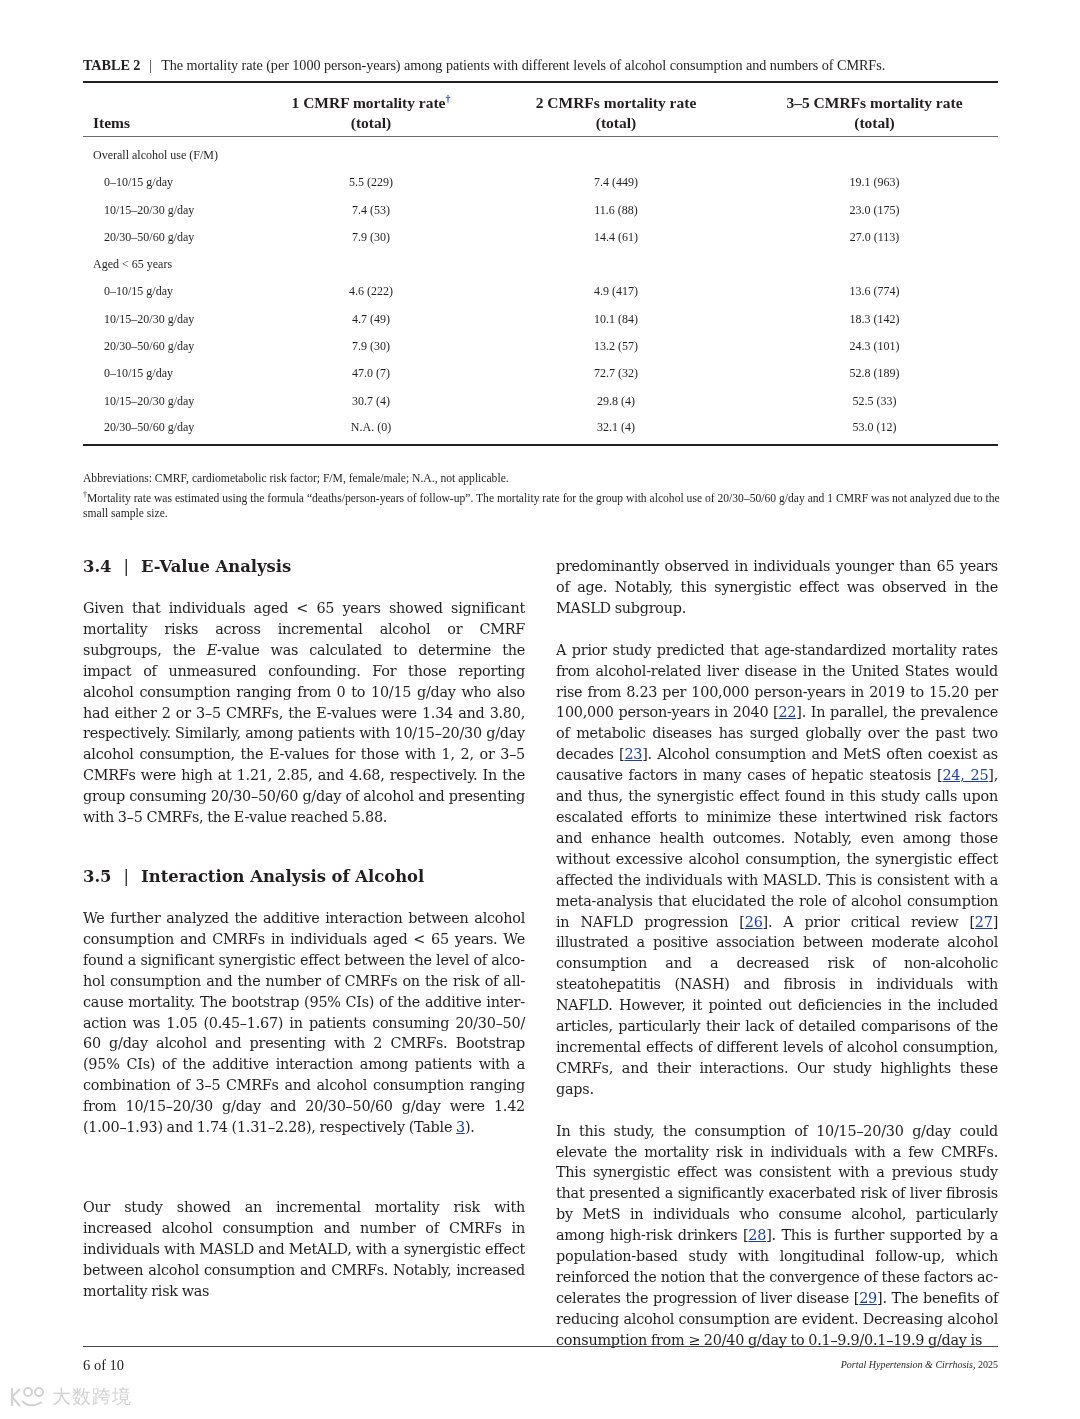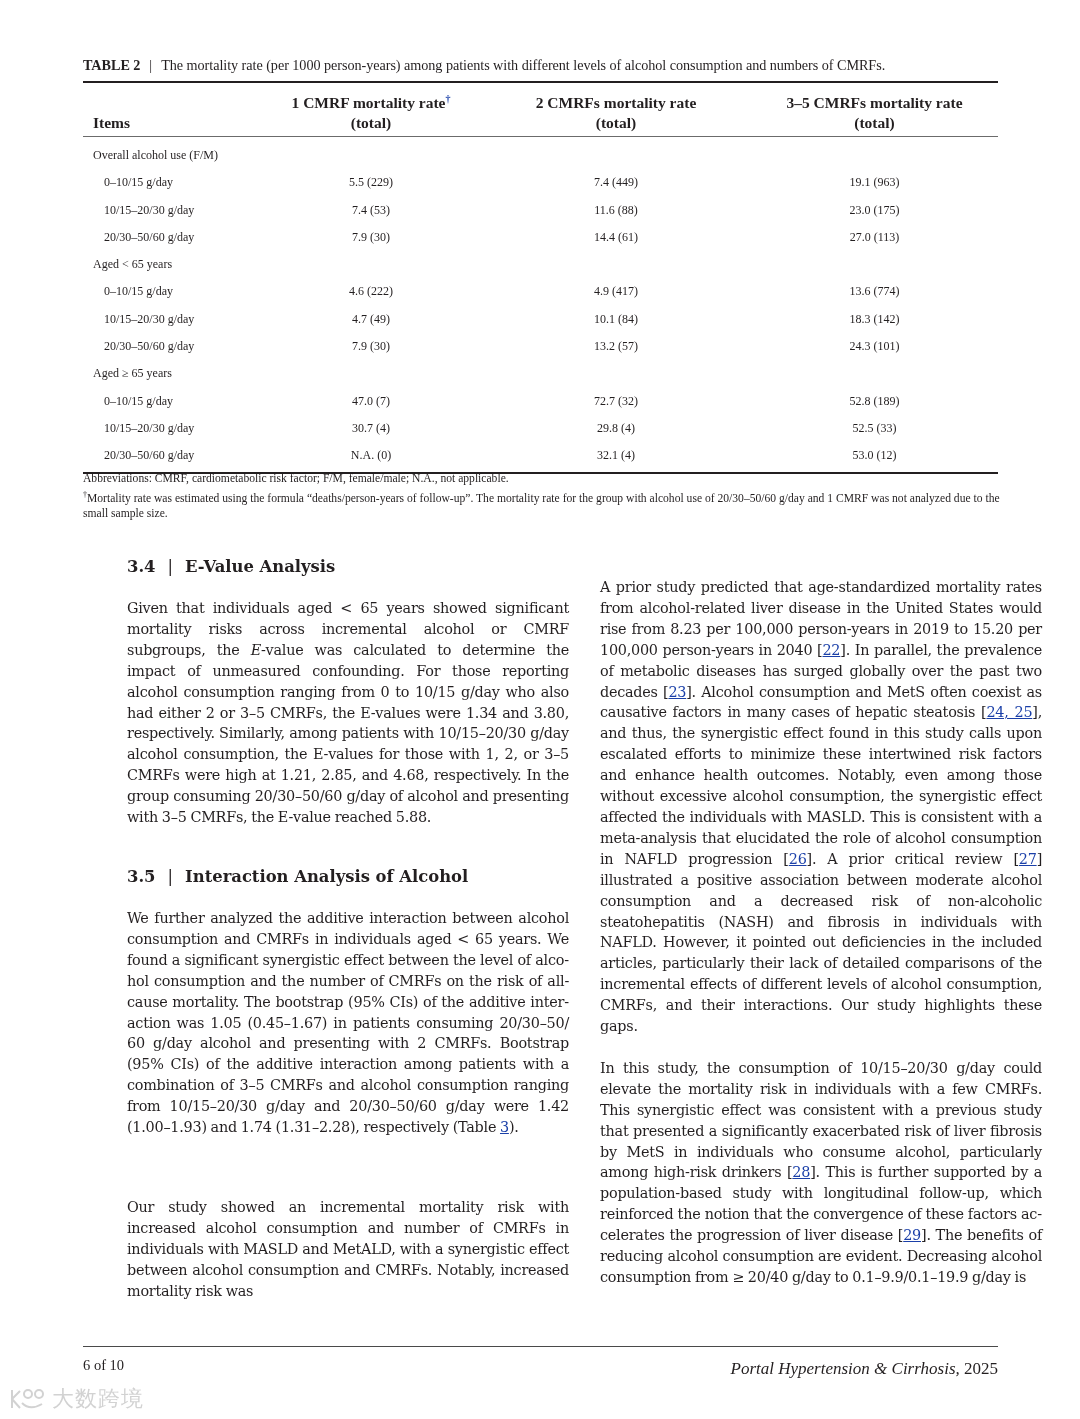--- a/index.html
+++ b/index.html
@@ -36,21 +36,21 @@
   .data-table tr.group td.item { padding-left: 10px; }
   .data-table tbody tr:first-child td { padding-top: 5px; height: 32px; }
   .data-table tbody tr:last-child td { padding-bottom: 4px; height: 31px; }
 
   .table-notes {
     position: absolute; left: 83px; top: 471px; width: 920px;
     font-family: "Liberation Serif", serif; font-size: 11.6px; line-height: 15.5px; color: #231f20;
   }
   .table-notes .dagger { font-size: 8px; vertical-align: super; }
 
-  .col { position: absolute; width: 442px; font-family: "DejaVu Serif", serif; margin-left: 44px; }
+  .col { position: absolute; width: 442px; font-family: "DejaVu Serif", serif; }
   .col-left { left: 83px; top: 556px; }
   .col-right { left: 556px; top: 556px; }
 
   .section-heading {
     font-family: "DejaVu Serif", serif; font-weight: bold; font-size: 16.4px; line-height: 21px; color: #231f20;
   }
   .section-heading .num { }
   .section-heading .bar { margin: 0 12px; font-weight: normal; }
 
   p.body-text {
@@ -64,27 +64,27 @@
   .gap-p { height: 21px; }
   .gap-sec { height: 38px; }
 
   .footer-rule {
     position: absolute; left: 83px; top: 1346px; width: 915px; height: 0; border-top: 1.5px solid #4a4a4a;
   }
   .footer-page {
     position: absolute; left: 83px; top: 1357px; font-family: "Liberation Serif", serif; font-size: 14.5px;
   }
   .footer-journal {
-    position: absolute; right: 82px; top: 1359px; font-family: "Liberation Serif", serif; font-size: 17px; font-style: italic;
+    position: absolute; right: 82px; top: 1359px; font-family: "Liberation Serif", serif; font-size: 10px; font-style: italic;
   }
   .footer-journal .yr { font-style: normal; }
 
   .watermark {
     position: absolute; left: 8px; top: 1384px; display: flex; align-items: center; gap: 4px;
-    color: #d2d2d2; font-family: Liberation Serif, serif; font-size: 22px; letter-spacing: 1px;
+    color: #d2d2d2; font-family: Liberation Serif, serif; font-size: 19px; letter-spacing: 1px;
   }
   .watermark svg { display: block; }
 </style>
 </head>
 <body>
 
 <div class="table-caption">
   <span class="label">TABLE 2</span><span class="sep">|</span><span>The mortality rate (per 1000 person-years) among patients with different levels of alcohol consumption and numbers of CMRFs.</span>
 </div>
 
@@ -142,23 +142,20 @@
       <td>4.7 (49)</td>
       <td>10.1 (84)</td>
       <td>18.3 (142)</td>
     </tr>
     <tr>
       <td class="item">20/30–50/60 g/day</td>
       <td>7.9 (30)</td>
       <td>13.2 (57)</td>
       <td>24.3 (101)</td>
     </tr>
-    <tr class="group">
-      <td class="item" colspan="4">Aged ≥ 65 years</td>
-    </tr>
     <tr>
       <td class="item">0–10/15 g/day</td>
       <td>47.0 (7)</td>
       <td>72.7 (32)</td>
       <td>52.8 (189)</td>
     </tr>
     <tr>
       <td class="item">10/15–20/30 g/day</td>
       <td>30.7 (4)</td>
       <td>29.8 (4)</td>
@@ -191,20 +188,21 @@
   </h3>
   <div class="gap-h"></div>
   <p class="body-text"><span>We further analyzed the additive interaction between alcohol consumption and CMRFs in individuals aged &lt; 65 years. We found a significant synergistic effect between the level of alco­hol consumption and the number of CMRFs on the risk of all-cause mortality. The bootstrap (95% CIs) of the additive inter­action was 1.05 (0.45–1.67) in patients consuming 20/30–50/ 60 g/day alcohol and presenting with 2 CMRFs. Bootstrap (95% CIs) of the additive interaction among patients with a combi­nation of 3–5 CMRFs and alcohol consumption ranging from 10/15–20/30 g/day and 20/30–50/60 g/day were 1.42 (1.00–1.93) and 1.74 (1.31–2.28), respectively (Table </span><span class="ref">3</span><span>).</span></p>
 
   <div class="gap-sec"></div>
   <div class="gap-h"></div>
   <p class="body-text">Our study showed an incremental mortality risk with increased alcohol consumption and number of CMRFs in individuals with MASLD and MetALD, with a synergistic effect between alcohol consumption and CMRFs. Notably, increased mortality risk was</p>
 </div>
 
 <div class="col col-right">
+  <p class="body-text">predominantly observed in individuals younger than 65 years of age. Notably, this synergistic effect was observed in the MASLD subgroup.</p>
   <div class="gap-p"></div>
   <p class="body-text"><span>A prior study predicted that age-standardized mortality rates from alcohol-related liver disease in the United States would rise from 8.23 per 100,000 person-years in 2019 to 15.20 per 100,000 person-years in 2040 [</span><span class="ref">22</span><span>]. In parallel, the prevalence of metabolic diseases has surged globally over the past two dec­ades [</span><span class="ref">23</span><span>]. Alcohol consumption and MetS often coexist as causative factors in many cases of hepatic steatosis [</span><span class="ref">24, 25</span><span>], and thus, the synergistic effect found in this study calls upon esca­lated efforts to minimize these intertwined risk factors and enhance health outcomes. Notably, even among those without excessive alcohol consumption, the synergistic effect affected the individuals with MASLD. This is consistent with a meta-analysis that elucidated the role of alcohol consumption in NAFLD progression [</span><span class="ref">26</span><span>]. A prior critical review [</span><span class="ref">27</span><span>] illustrated a positive association between moderate alcohol consumption and a decreased risk of non-alcoholic steatohepatitis (NASH) and fibrosis in individuals with NAFLD. However, it pointed out deficiencies in the included articles, particularly their lack of detailed comparisons of the incremental effects of different levels of alcohol consumption, CMRFs, and their interactions. Our study highlights these gaps.</span></p>
   <div class="gap-p"></div>
   <p class="body-text"><span>In this study, the consumption of 10/15–20/30 g/day could elevate the mortality risk in individuals with a few CMRFs. This synergistic effect was consistent with a previous study that presented a significantly exacerbated risk of liver fibrosis by MetS in individuals who consume alcohol, particularly among high-risk drinkers [</span><span class="ref">28</span><span>]. This is further supported by a population-based study with longitudinal follow-up, which reinforced the notion that the convergence of these factors ac­celerates the progression of liver disease [</span><span class="ref">29</span><span>]. The benefits of reducing alcohol consumption are evident. Decreasing alcohol consumption from ≥ 20/40 g/day to 0.1–9.9/0.1–19.9 g/day is</span></p>
 </div>
 
 <div class="footer-rule"></div>
 <div class="footer-page">6 of 10</div>
 <div class="footer-journal"><span>Portal Hypertension &amp; Cirrhosis,</span><span class="yr"> 2025</span></div>
 

